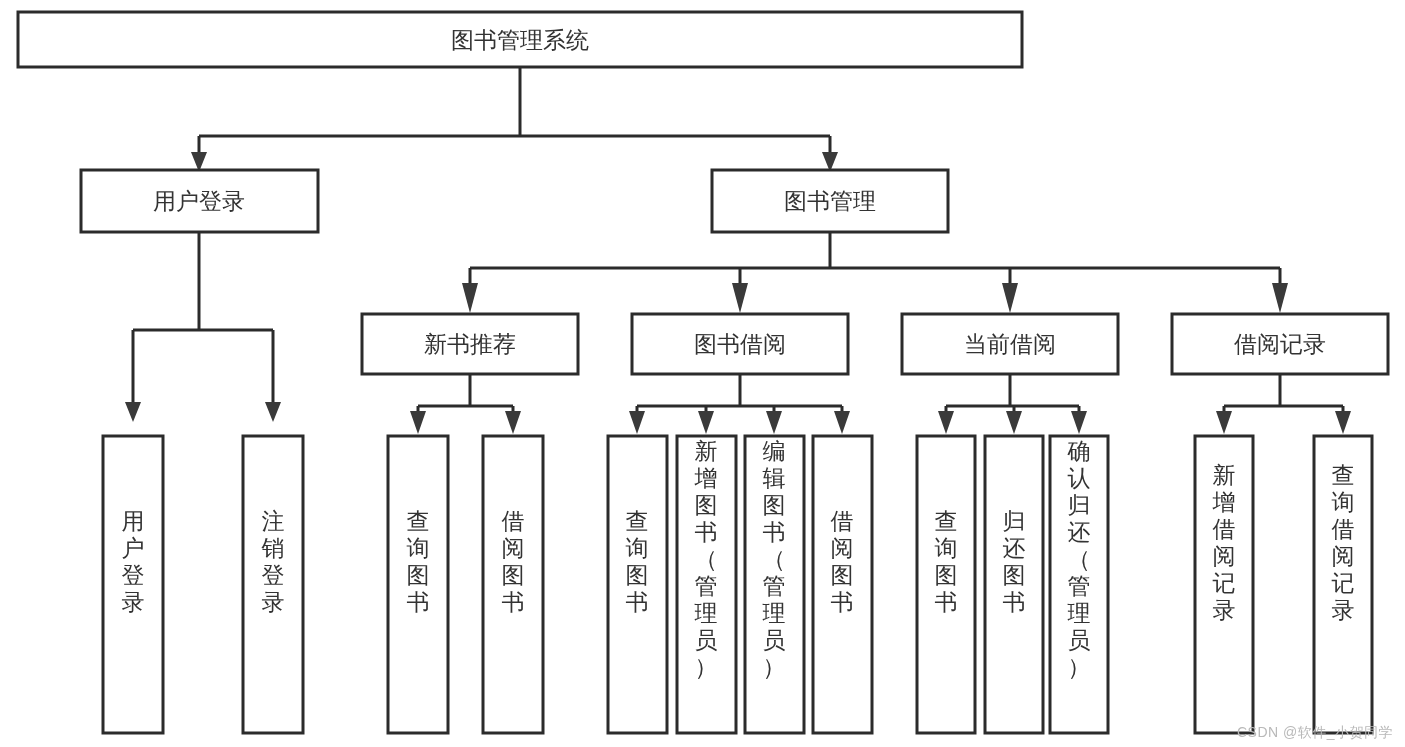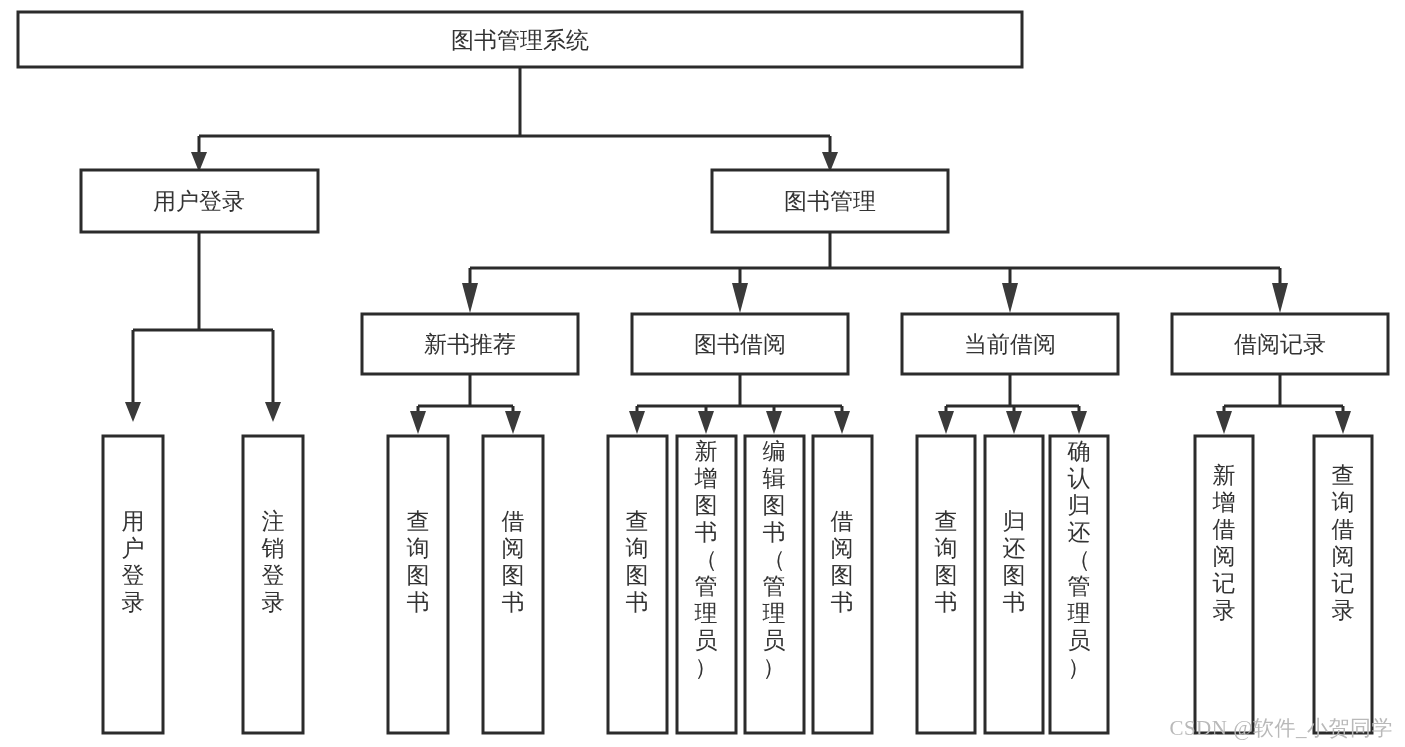--- a/index.html
+++ b/index.html
@@ -47,22 +47,22 @@
   .node-label-vertical {
     fill: #333333;
     font-family: "DejaVu Sans", "Liberation Sans", sans-serif;
     font-size: 23px;
     text-anchor: middle;
   }
   .watermark {
     position: absolute;
     right: 12px;
     bottom: 5px;
-    font-family: Liberation Serif, serif;
-    font-size: 21px;
+    font-family: Liberation Sans, sans-serif;
+    font-size: 14px;
     color: #b9b9b9;
     letter-spacing: 0.5px;
     white-space: nowrap;
     user-select: none;
   }
 </style>
 </head>
 <body>
 
 <div id="canvas">

